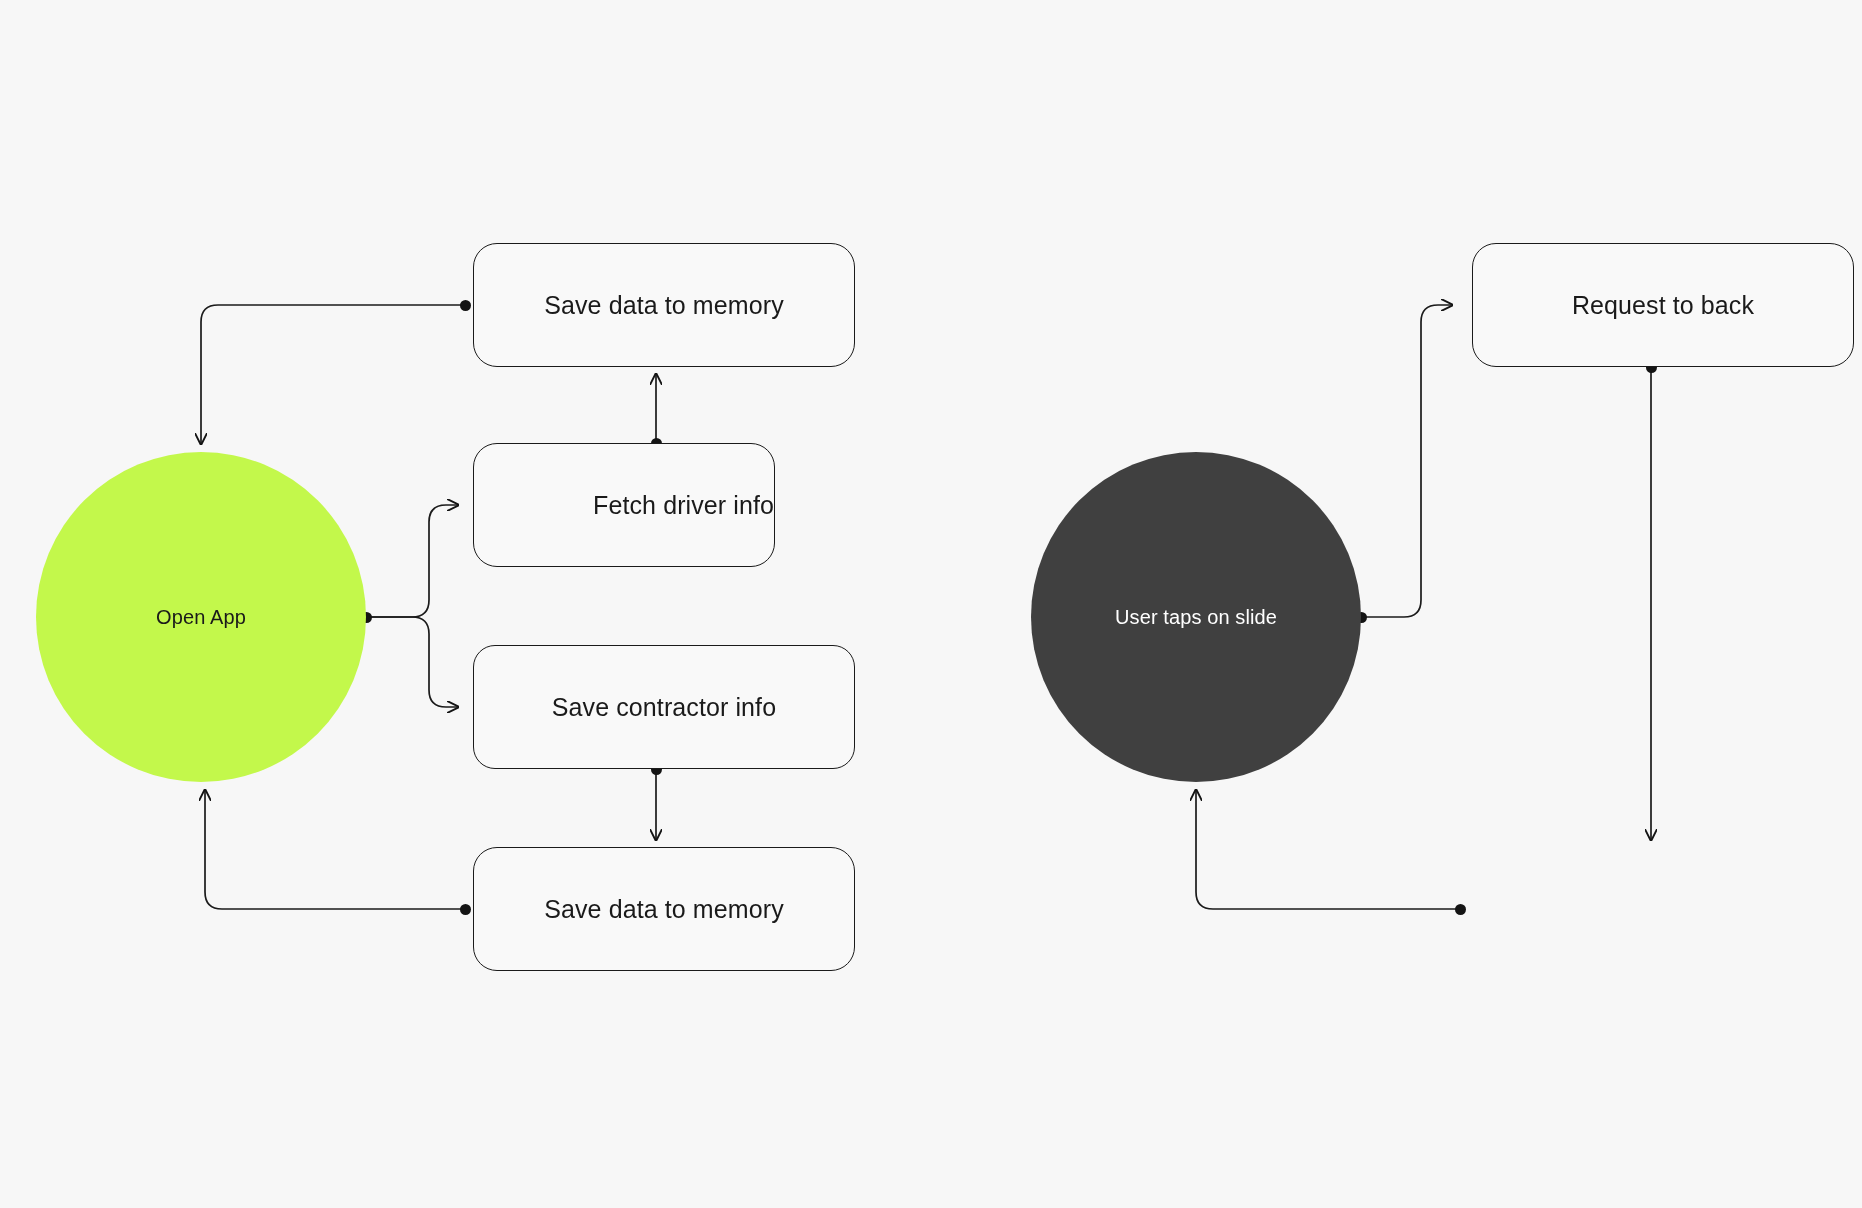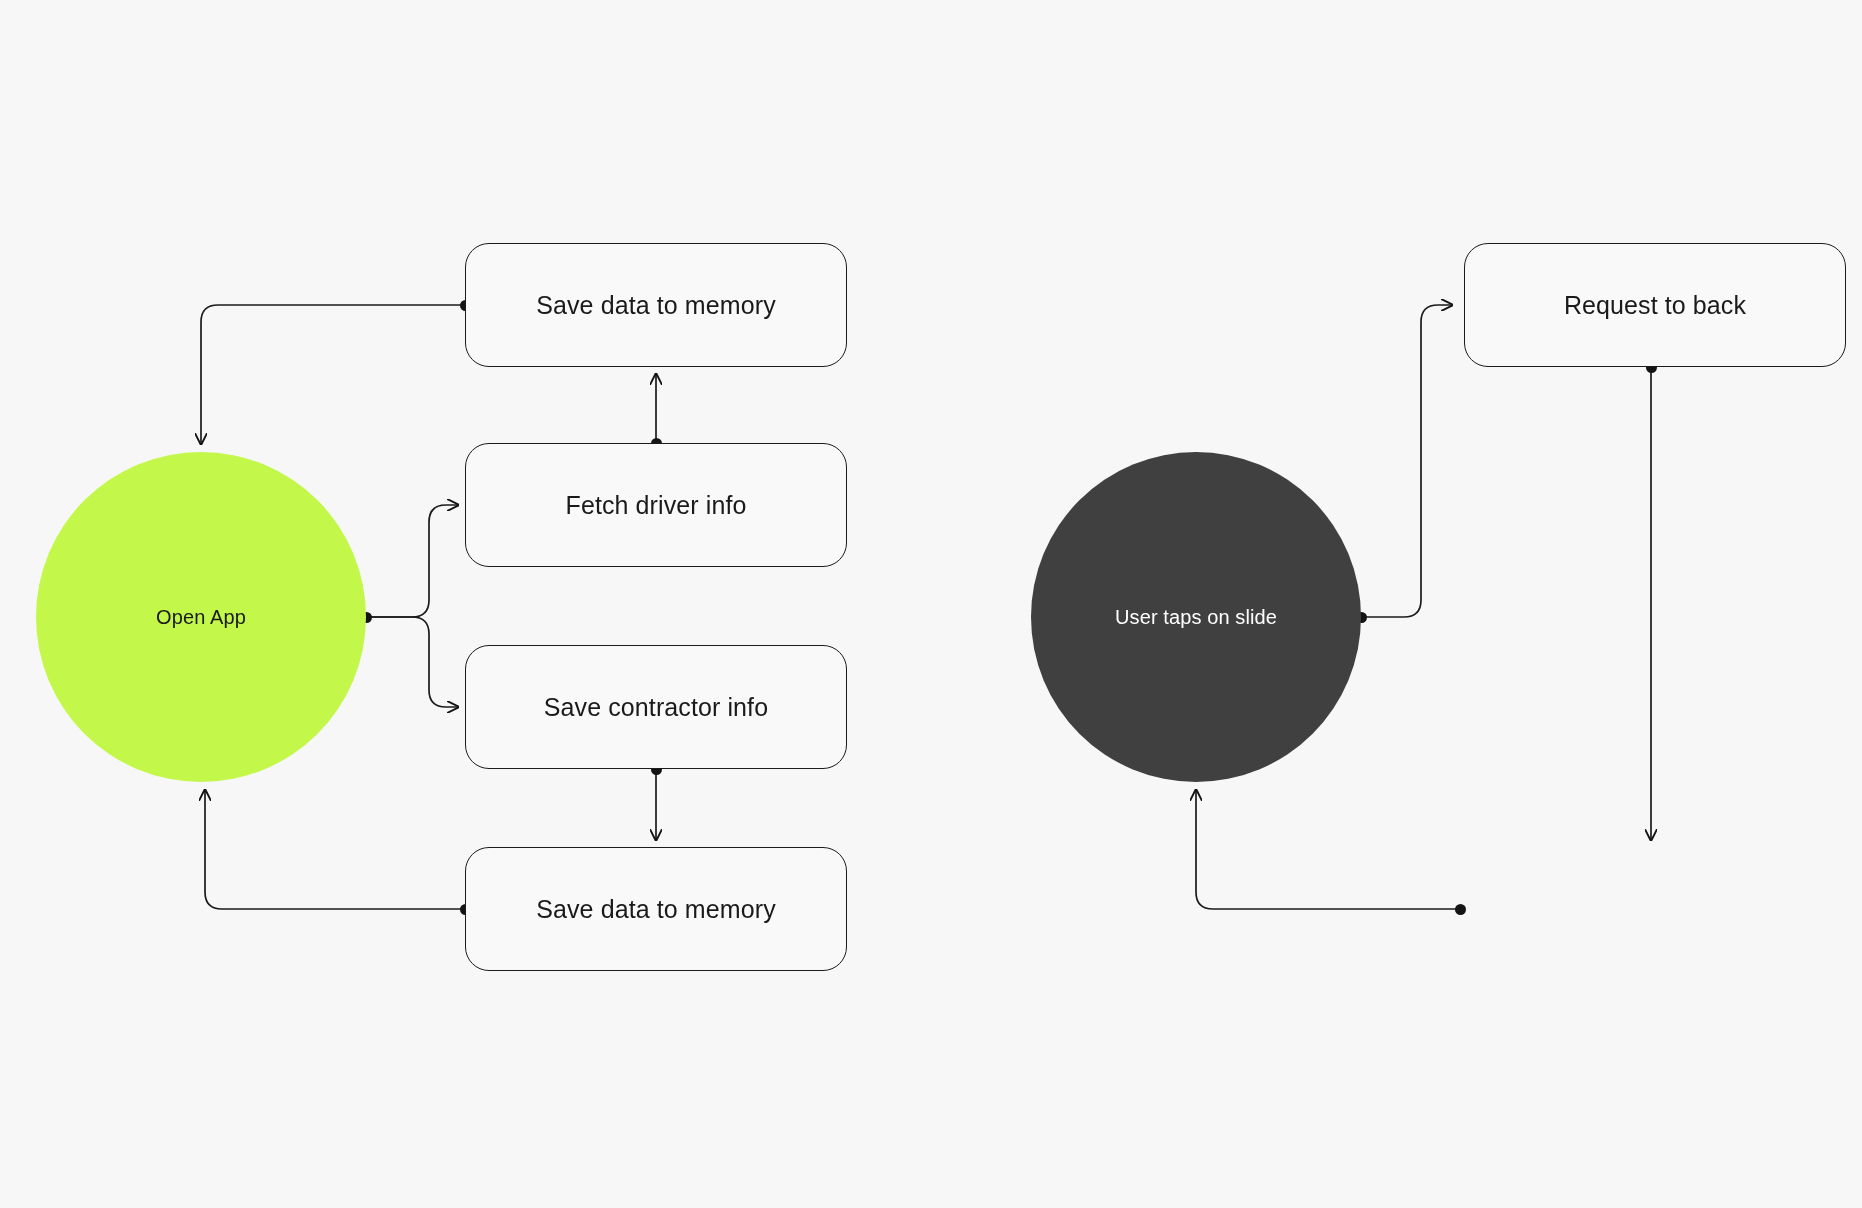--- a/index.html
+++ b/index.html
@@ -26,20 +26,21 @@
     box-sizing: border-box;
     background: #f9f9f9;
     border: 1.6px solid #1b1b1b;
     border-radius: 24px;
     display: flex;
     align-items: center;
     justify-content: center;
     font-size: 25px;
     color: #1a1a1a;
     letter-spacing: 0.1px;
+    margin-left: 8px;
   }
   .node-circle {
     position: absolute;
     box-sizing: border-box;
     border-radius: 50%;
     display: flex;
     align-items: center;
     justify-content: center;
     font-size: 20px;
     letter-spacing: 0.1px;
@@ -98,25 +99,25 @@
   <span class="edge-dot" style="left:1460px; top:909px;"></span>
 
   <div class="node-circle circle-green" style="left:36px; top:452px; width:330px; height:330px; background:#c3f84b;">
     <span>Open App</span>
   </div>
 
   <div class="node-box" style="left:465px; top:243px; width:382px; height:124px;">
     <span>Save data to memory</span>
   </div>
 
-  <div class="node-box" style="left:465px; top:443px; width:382px; height:124px;">
+  <div class="node-box" style="left:465px; top:443px; width:302px; height:124px;justify-content:flex-end;">
     <span>Fetch driver info</span>
   </div>
 
-  <div class="node-box" style="left:465px; top:645px; width:382px; height:124px;">
+  <div class="node-box" style="left:465px; top:645px; width:382px; height:124px;border-radius:22px;">
     <span>Save contractor info</span>
   </div>
 
   <div class="node-box" style="left:465px; top:847px; width:382px; height:124px;">
     <span>Save data to memory</span>
   </div>
 
   <div class="node-circle circle-blue" style="left:1031px; top:452px; width:330px; height:330px; background:#404040;">
     <span>User taps on slide</span>
   </div>

